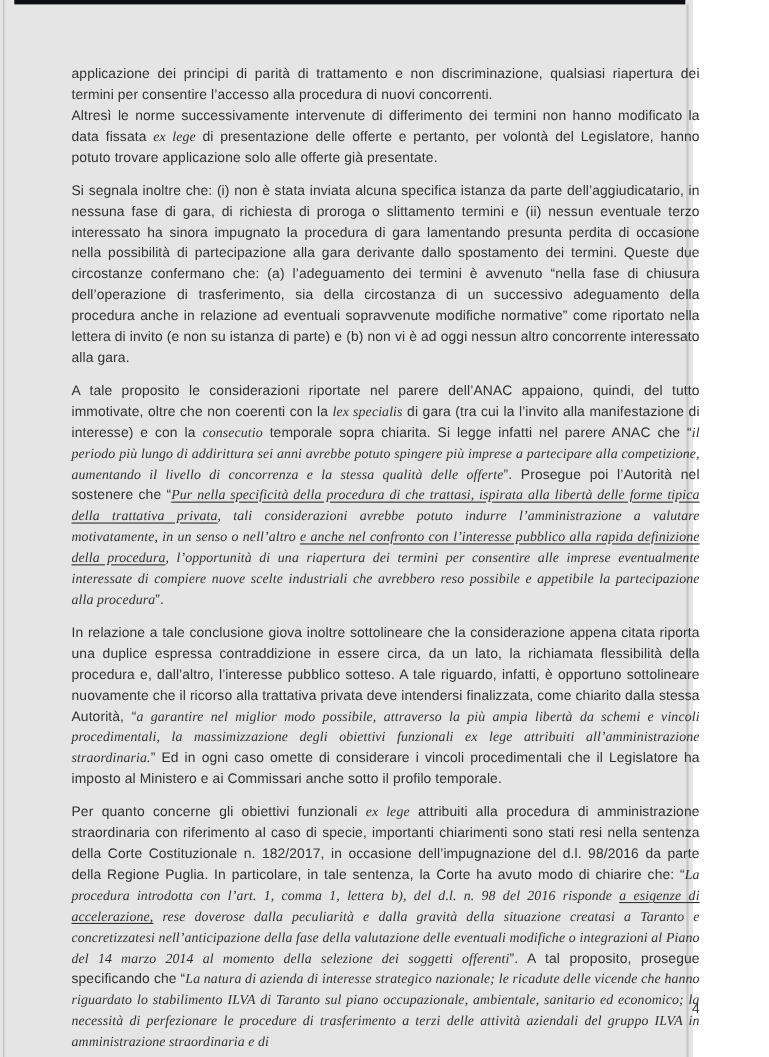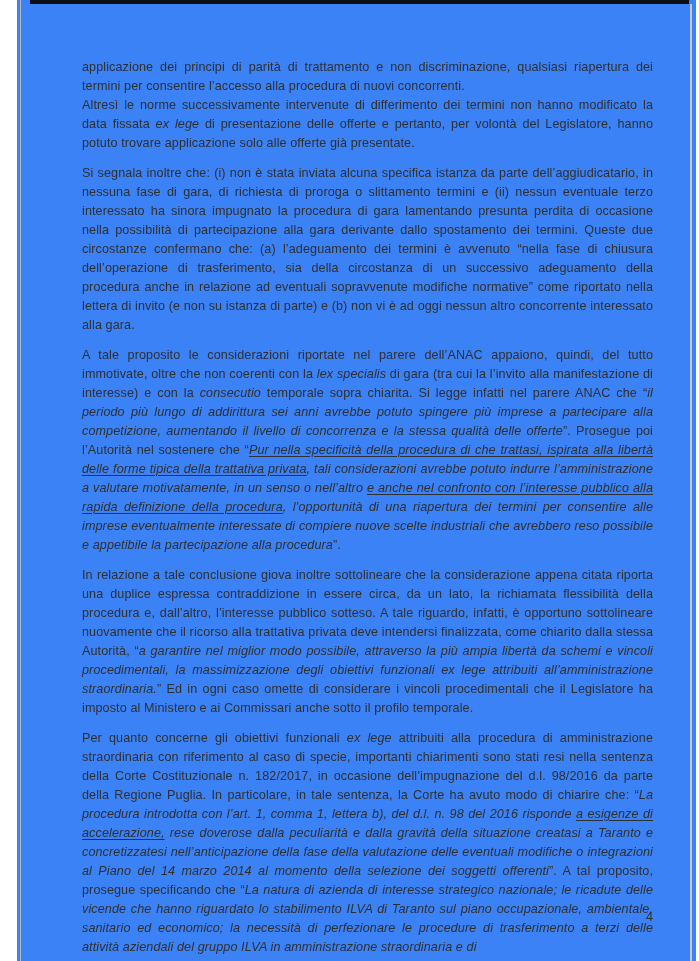--- a/index.html
+++ b/index.html
@@ -4,23 +4,22 @@
 <style>
   * { margin: 0; padding: 0; box-sizing: border-box; }
   html, body {
     width: 699px; height: 961px;
     background: #ffffff;
     font-family: "Liberation Sans", sans-serif;
     overflow: hidden;
   }
   .page {
     position: relative;
-    width: 679px; height: 961px;
-    background: #3b82f6;
-    margin-left: 17px;
+    width: 630px; height: 961px;
+    background: #e5e5e5;
   }
   .scan-top-edge {
     position: absolute;
     left: 13px; right: 7px; top: 0;
     height: 4px;
     background: #0d0d15;
   }
   .scan-left-edge {
     position: absolute;
     left: 3px; top: 0; bottom: 0;
@@ -38,21 +37,21 @@
     left: 65px; top: 58px;
     width: 571px;
     color: #303030;
     font-size: 12.6px;
     line-height: 19px;
     text-align: justify;
     letter-spacing: 0.1px;
   }
   .para { margin: 0; }
   .para + .para { margin-top: 11px; }
-  .it { font-style: italic; }
+  .it { font-style: italic; font-family: Liberation Serif, serif; }
   .un { text-decoration: underline; text-underline-offset: 2px; }
   .page-number {
     position: absolute;
     left: 65px; top: 908px;
     width: 571px;
     text-align: right;
     color: #303030;
     font-size: 12.6px;
     line-height: 19px;
   }

